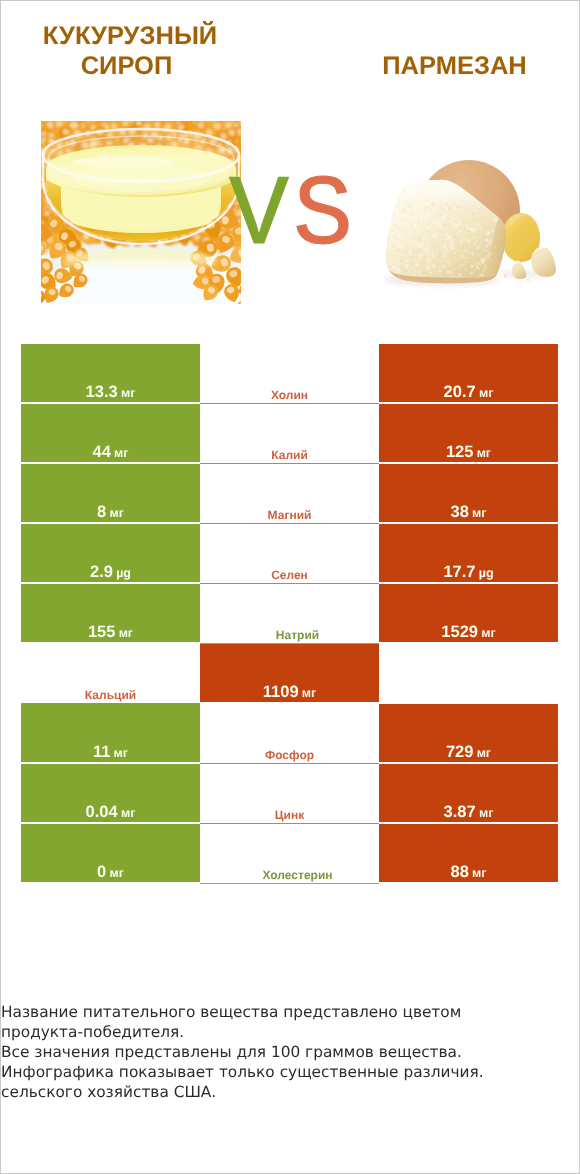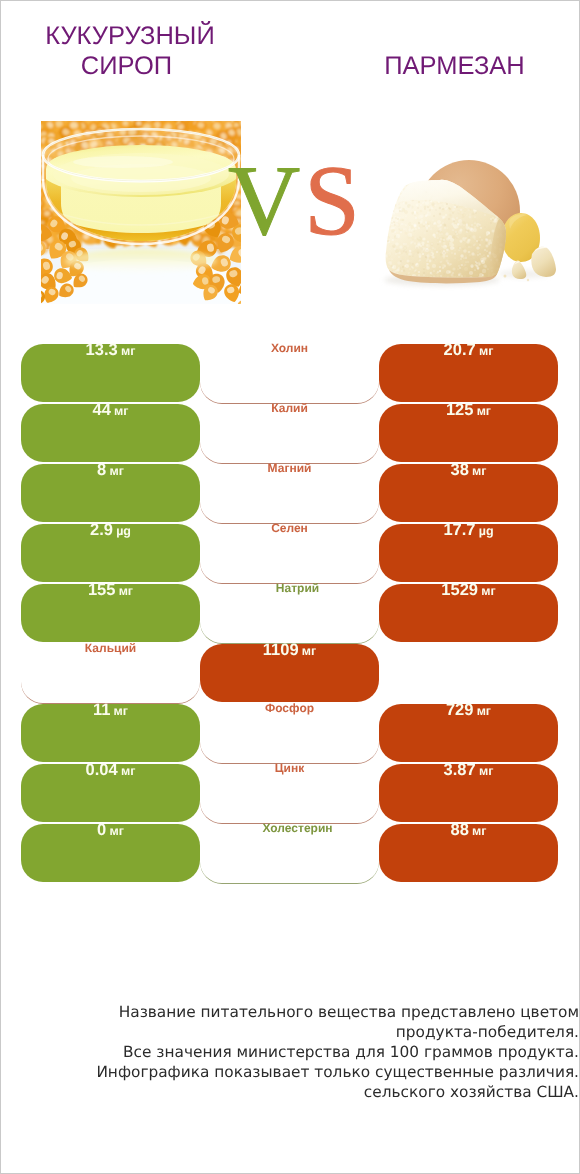--- a/index.html
+++ b/index.html
@@ -16,45 +16,45 @@
   .page{
     position:relative;width:578px;height:1172px;
     border:1px solid #c9c9c9;
     background:#fff;
     box-sizing:content-box;
   }
   
   .title{
     position:absolute;
     font-family:"Liberation Sans", sans-serif;
-    font-size:25.5px;font-weight:400;color:#701a75;
+    font-size:25.5px;font-weight:700;color:#a16207;
     text-align:center;line-height:30px;letter-spacing:0px;
   }
   #title-left{left:0px;top:20px;width:258px;}
   #title-left .l2{margin-left:-7px;}
   #title-right{left:321px;top:49.5px;width:265px;}
 
   
   #img-left{position:absolute;left:40px;top:120px;width:200px;height:183px;}
   #img-right{position:absolute;left:355px;top:115px;width:200px;height:190px;}
   #vs{
-    position:absolute;left:227px;top:150px;width:130px;height:100px;
-    font-family:Liberation Serif, serif;
-    font-size:100px;font-weight:400;line-height:100px;text-align:left;
+    position:absolute;left:227px;top:167px;width:130px;height:100px;
+    font-family:Liberation Mono, monospace;
+    font-size:100px;font-weight:400;line-height:100px;text-align:center;
     letter-spacing:4px;white-space:nowrap;
     -webkit-text-stroke:1px currentColor;
   }
   #vs .v{color:#7FA52F;}
   #vs .s{color:#E06E4C;}
 
   
   #table{position:absolute;left:20px;top:343px;width:537px;}
   .row{position:relative;height:58px;margin-bottom:2px;display:flex;}
   .cell{width:179px;height:58px;box-sizing:border-box;position:relative;
-        display:flex;align-items:flex-start;justify-content:center;border-radius:22px;}
+        display:flex;align-items:flex-end;justify-content:center;}
   .cell .val,.cell .lbl{transform:translateY(-2.5px);}
   .cell.left{background:#82A630;}
   .cell.right{background:#c2410c;}
   .cell.mid{background:#fff;height:60px;border-bottom:1px solid #B8816E;}
   .cell.mid.win-left{border-bottom-color:#96A471;}
 
   .val{
     font-family:"Liberation Sans", sans-serif;
     font-size:16.5px;font-weight:700;color:#FAFCEC;
     white-space:nowrap;line-height:1;
@@ -62,21 +62,21 @@
   .val .u{font-size:12.5px;font-weight:700;margin-left:3.2px;}
   .lbl{
     font-family:"Liberation Sans", sans-serif;
     font-size:12px;font-weight:700;color:#CB6341;white-space:nowrap;line-height:1;
   }
   .win-left .lbl{color:#7E9640;margin-left:16px;}
 
   
   #footer{
     position:absolute;left:0;top:1001px;width:578px;
-    text-align:right;
+    text-align:left;
     font-family:"DejaVu Sans", sans-serif;
     font-size:15.35px;color:#2b2b2b;line-height:20.1px;
   }
 </style>
 </head>
 <body>
 
 <div class="page">
 
   <div class="title" id="title-left">
@@ -3453,17 +3453,17 @@
         </div>
         <div class="cell right">
           <span class="val">88<span class="u">мг</span></span>
         </div>
       </div>
     </div>
 
   <div id="footer">
       <div>Название питательного вещества представлено цветом</div>
       <div>продукта-победителя.</div>
-      <div>Все значения министерства для 100 граммов продукта.</div>
+      <div>Все значения представлены для 100 граммов вещества.</div>
       <div>Инфографика показывает только существенные различия.</div>
       <div>сельского хозяйства США.</div>
     </div>
 </div>
 
 </body></html>

